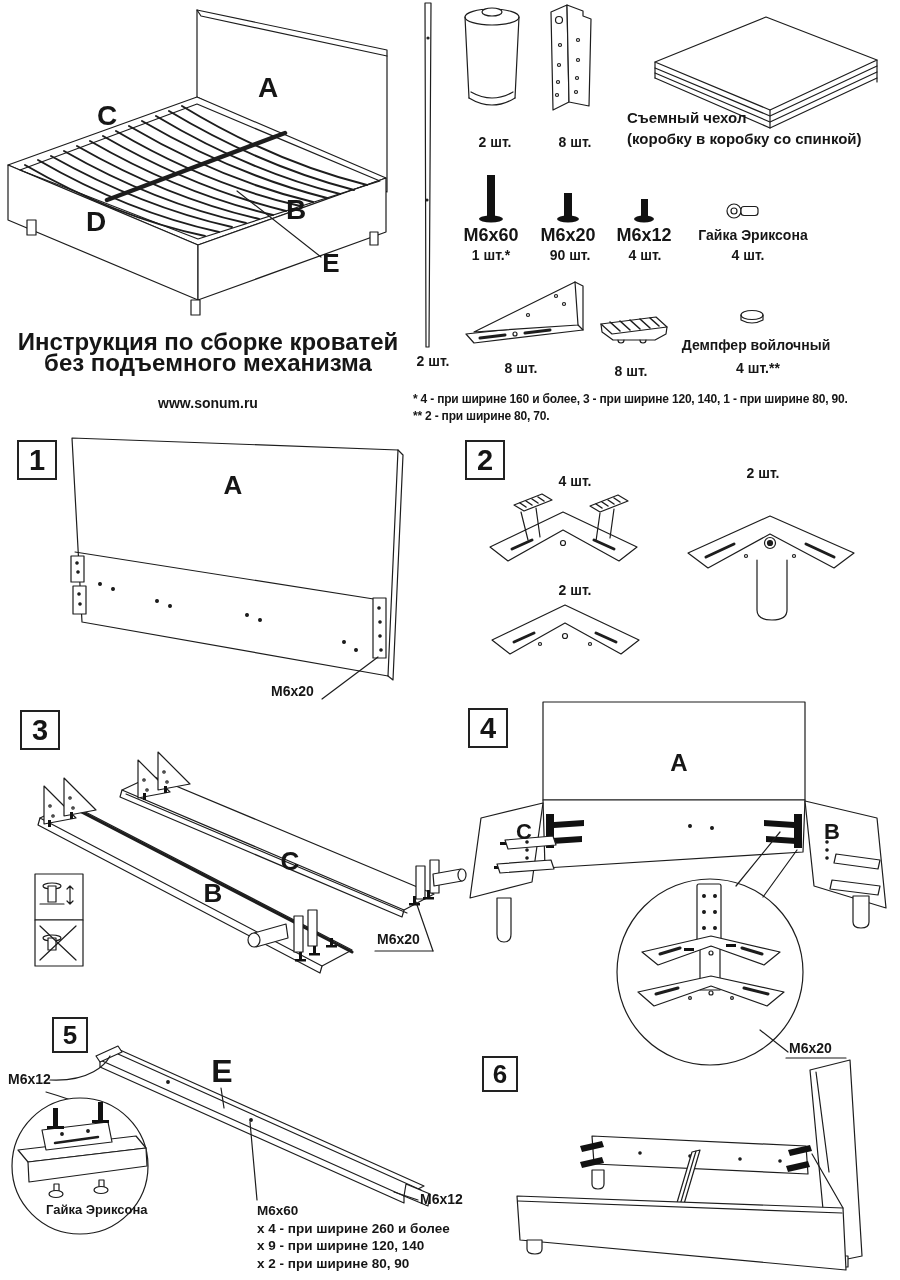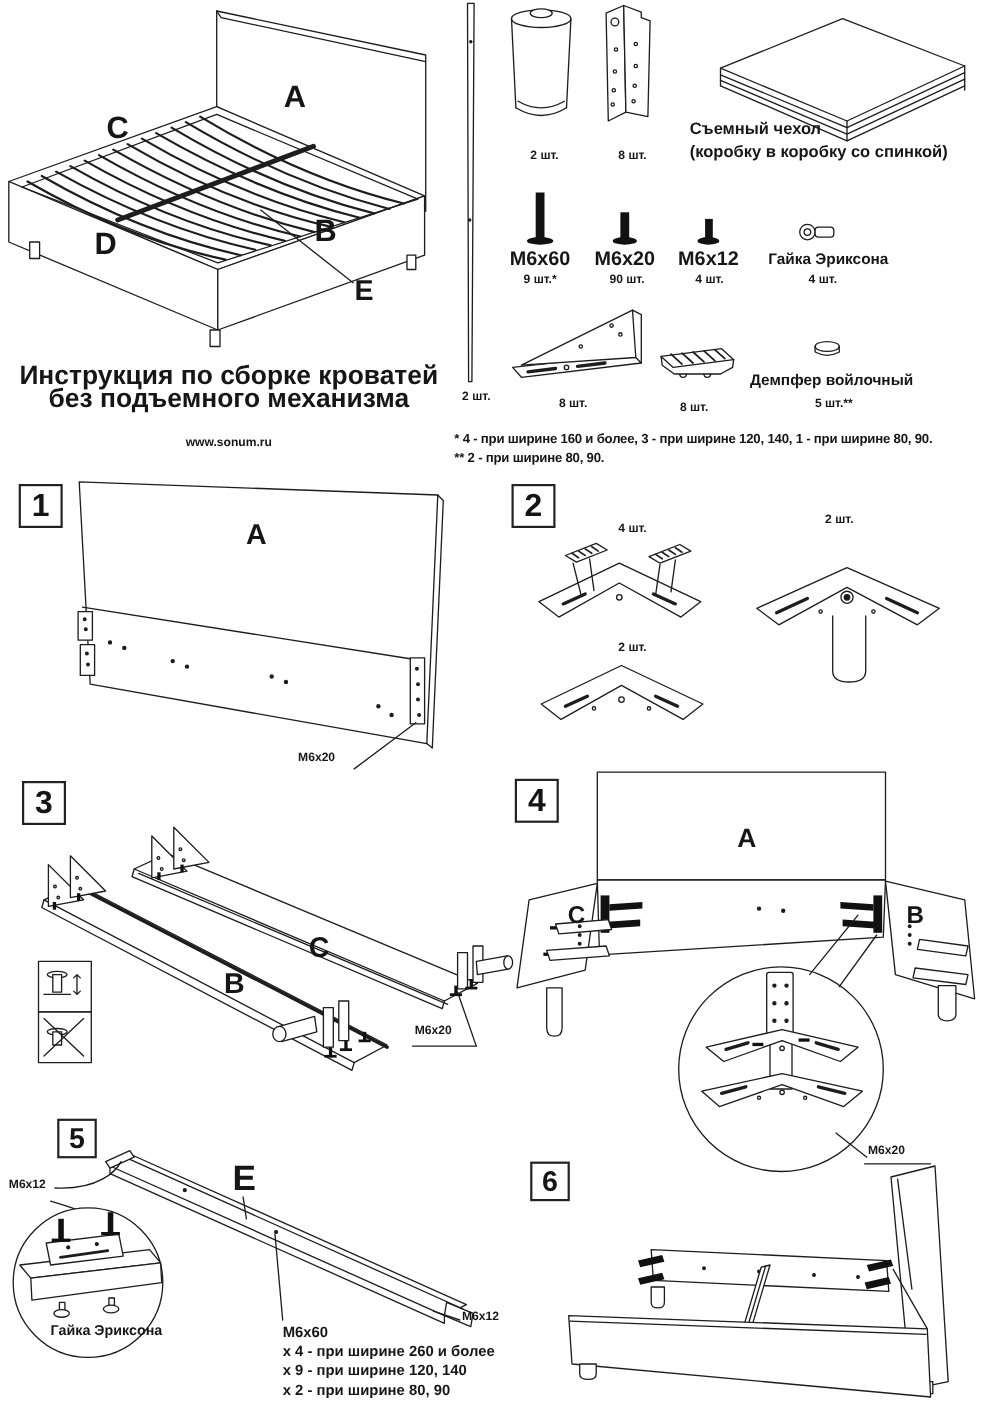--- a/index.html
+++ b/index.html
@@ -5,21 +5,21 @@
   html,body{margin:0;padding:0}
   body{width:900px;height:1280px;background:#fff;position:relative;overflow:hidden;
        font-family:"Liberation Sans",sans-serif;color:#151515}
   .art{position:absolute;left:0;top:0}
   .lbl{position:absolute;font-weight:bold;white-space:nowrap;color:#161616;line-height:1.05}
   .ctr{transform:translate(-50%,-50%)}
   .f12{font-size:12px;letter-spacing:-0.2px}
   .f13{font-size:13px}
   .f14{font-size:14px}
   .f15{font-size:15px}
-  .f17{font-size:11px}
+  .f17{font-size:14px}
   .f18{font-size:18px}
   .f20{font-size:24px}
   .f22{font-size:22px}
   .f24{font-size:24px}
   .f26{font-size:26px}
   .f28{font-size:28px}
   .f32{font-size:32px}
   .numbox{position:absolute;border:2px solid #222;background:#fff;display:flex;
           align-items:center;justify-content:center;font-weight:bold}
   .nb36{width:36px;height:36px;font-size:29px}
@@ -362,33 +362,33 @@
 <div class="lbl f28 ctr" style="left:296px;top:210px">B</div>
 <div class="lbl f28 ctr" style="left:96px;top:222px">D</div>
 <div class="lbl f26 ctr" style="left:331px;top:264px">E</div>
 
 <div class="lbl f17 ctr" style="left:433px;top:361px">2 шт.</div>
 <div class="lbl f17 ctr" style="left:495px;top:142px">2 шт.</div>
 <div class="lbl f17 ctr" style="left:575px;top:142px">8 шт.</div>
 <div class="lbl f15" style="left:627px;top:110px">Съемный чехол</div>
 <div class="lbl f15" style="left:627px;top:131px">(коробку в коробку со спинкой)</div>
 <div class="lbl f18 ctr" style="left:491px;top:235px">M6x60</div>
-<div class="lbl f17 ctr" style="left:491px;top:255px">9 шт.*</div>
+<div class="lbl f17 ctr" style="left:491px;top:255px">1 шт.*</div>
 <div class="lbl f18 ctr" style="left:568px;top:235px">M6x20</div>
 <div class="lbl f17 ctr" style="left:570px;top:255px">90 шт.</div>
 <div class="lbl f18 ctr" style="left:644px;top:235px">M6x12</div>
 <div class="lbl f17 ctr" style="left:645px;top:255px">4 шт.</div>
 <div class="lbl f14 ctr" style="left:753px;top:235px">Гайка Эриксона</div>
 <div class="lbl f17 ctr" style="left:748px;top:255px">4 шт.</div>
 <div class="lbl f17 ctr" style="left:521px;top:368px">8 шт.</div>
 <div class="lbl f17 ctr" style="left:631px;top:371px">8 шт.</div>
 <div class="lbl f14 ctr" style="left:756px;top:345px">Демпфер войлочный</div>
-<div class="lbl f17 ctr" style="left:758px;top:368px">5 шт.**</div>
+<div class="lbl f17 ctr" style="left:758px;top:368px">4 шт.**</div>
 <div class="lbl f12" style="left:413px;top:393px">* 4 - при ширине 160 и более, 3 - при ширине 120, 140, 1 - при ширине 80, 90.</div>
-<div class="lbl f12" style="left:413px;top:410px">** 2 - при ширине 80, 90.</div>
+<div class="lbl f12" style="left:413px;top:410px">** 2 - при ширине 80, 70.</div>
 
 <div class="lbl f20 ctr" style="left:208px;top:342px">Инструкция по сборке кроватей</div>
 <div class="lbl f20 ctr" style="left:208px;top:363px">без подъемного механизма</div>
 <div class="lbl f17 ctr" style="left:208px;top:403px">www.sonum.ru</div>
 
 <div class="numbox nb36" style="left:17px;top:440px">1</div>
 <div class="numbox nb36" style="left:465px;top:440px">2</div>
 <div class="numbox nb36" style="left:20px;top:710px">3</div>
 <div class="numbox nb36" style="left:468px;top:708px">4</div>
 <div class="numbox nb32" style="left:52px;top:1017px">5</div>

